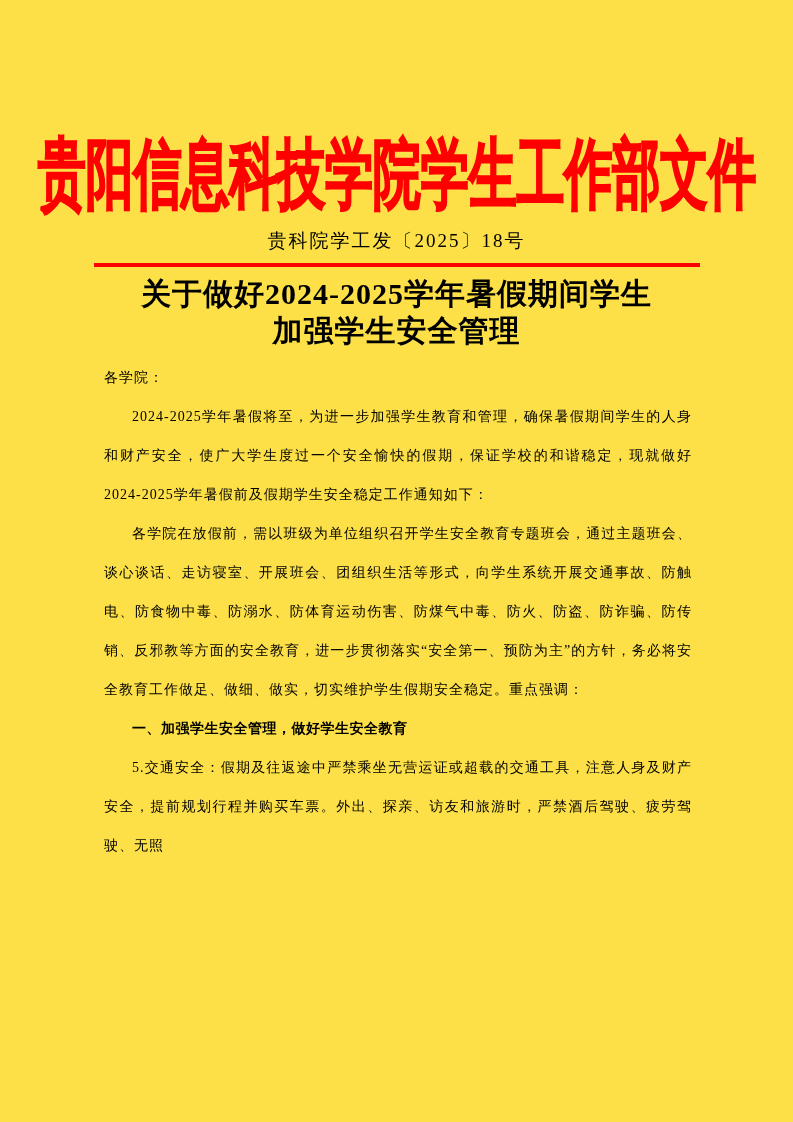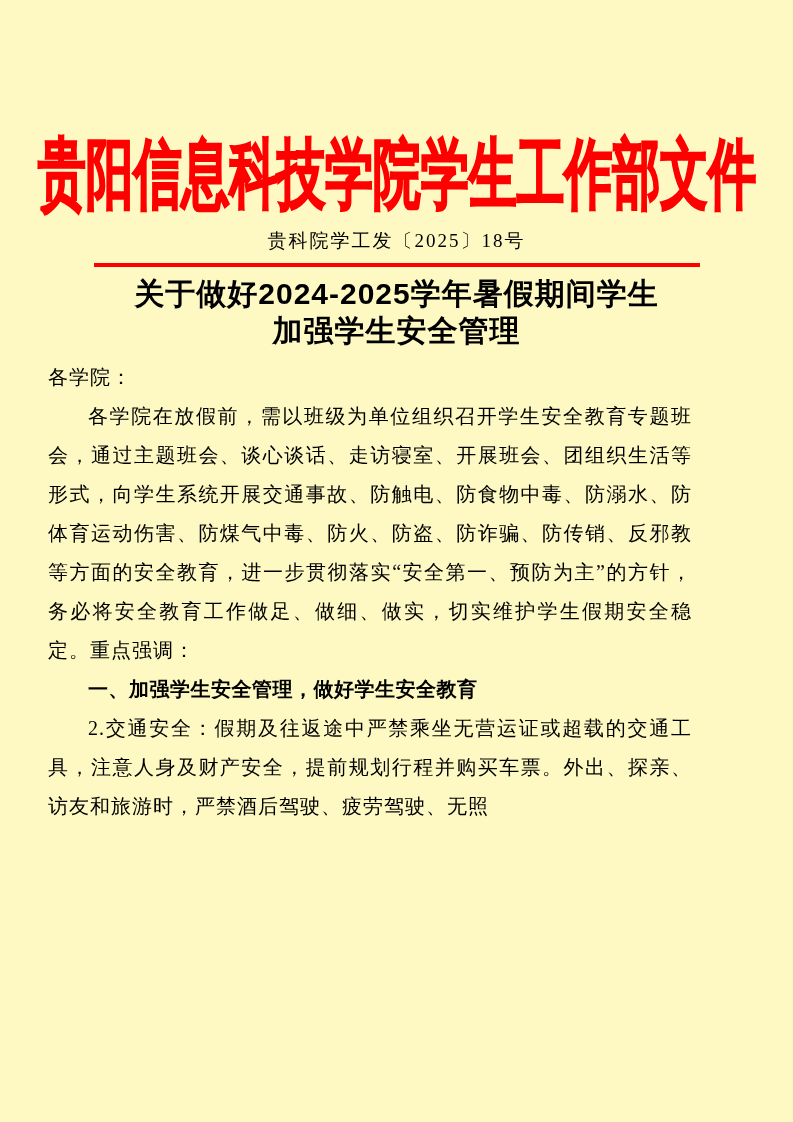--- a/index.html
+++ b/index.html
@@ -9,21 +9,21 @@
     height: 1122px;
     background: #ffffff;
     color: #000000;
     font-family: "Liberation Serif", serif;
     overflow: hidden;
   }
   .page {
     position: relative;
     width: 793px;
     height: 1122px;
-    background: #fef9c3;
+    background: #fde047;
     overflow: hidden;
   }
   
   .red-header {
     margin-top: 134px;
     display: flex;
     justify-content: center;
     overflow: visible;
   }
   .red-header-text {
@@ -51,31 +51,31 @@
   .red-divider {
     width: 606px;
     height: 4px;
     background: #fe0000;
     margin: 9px auto 0 auto;
   }
   
   .doc-title {
     margin-top: 8px;
     text-align: center;
-    font-family: Liberation Sans, sans-serif;
+    font-family: Liberation Serif, serif;
     font-weight: bold;
     font-size: 30px;
     line-height: 37px;
     letter-spacing: 1px;
   }
   .doc-title span { display: block; }
   
   .doc-body {
-    margin: 9px 101px 0 48px;
-    font-size: 20px;
+    margin: 9px 101px 0 104px;
+    font-size: 14px;
     line-height: 39px;
     text-align: justify;
     letter-spacing: 1px;
     font-family: "Liberation Serif", serif;
   }
   .doc-body p { margin: 0; }
   .indent { text-indent: 2em; }
   .section-heading {
     font-family: "Liberation Sans", sans-serif;
     font-weight: bold;
@@ -95,18 +95,19 @@
 
   <div class="red-divider"></div>
 
   <div class="doc-title">
     <span>关于做好2024-2025学年暑假期间学生</span>
     <span>加强学生安全管理</span>
   </div>
 
   <div class="doc-body">
     <p>各学院：</p>
+    <p class="indent">2024-2025学年暑假将至，为进一步加强学生教育和管理，确保暑假期间学生的人身和财产安全，使广大学生度过一个安全愉快的假期，保证学校的和谐稳定，现就做好2024-2025学年暑假前及假期学生安全稳定工作通知如下：</p>
     <p class="indent">各学院在放假前，需以班级为单位组织召开学生安全教育专题班会，通过主题班会、谈心谈话、走访寝室、开展班会、团组织生活等形式，向学生系统开展交通事故、防触电、防食物中毒、防溺水、防体育运动伤害、防煤气中毒、防火、防盗、防诈骗、防传销、反邪教等方面的安全教育，进一步贯彻落实“安全第一、预防为主”的方针，务必将安全教育工作做足、做细、做实，切实维护学生假期安全稳定。重点强调：</p>
     <p class="indent section-heading">一、加强学生安全管理，做好学生安全教育</p>
-    <p class="indent">2.交通安全：假期及往返途中严禁乘坐无营运证或超载的交通工具，注意人身及财产安全，提前规划行程并购买车票。外出、探亲、访友和旅游时，严禁酒后驾驶、疲劳驾驶、无照</p>
+    <p class="indent">5.交通安全：假期及往返途中严禁乘坐无营运证或超载的交通工具，注意人身及财产安全，提前规划行程并购买车票。外出、探亲、访友和旅游时，严禁酒后驾驶、疲劳驾驶、无照</p>
   </div>
 
 </div>
 
 </body></html>

